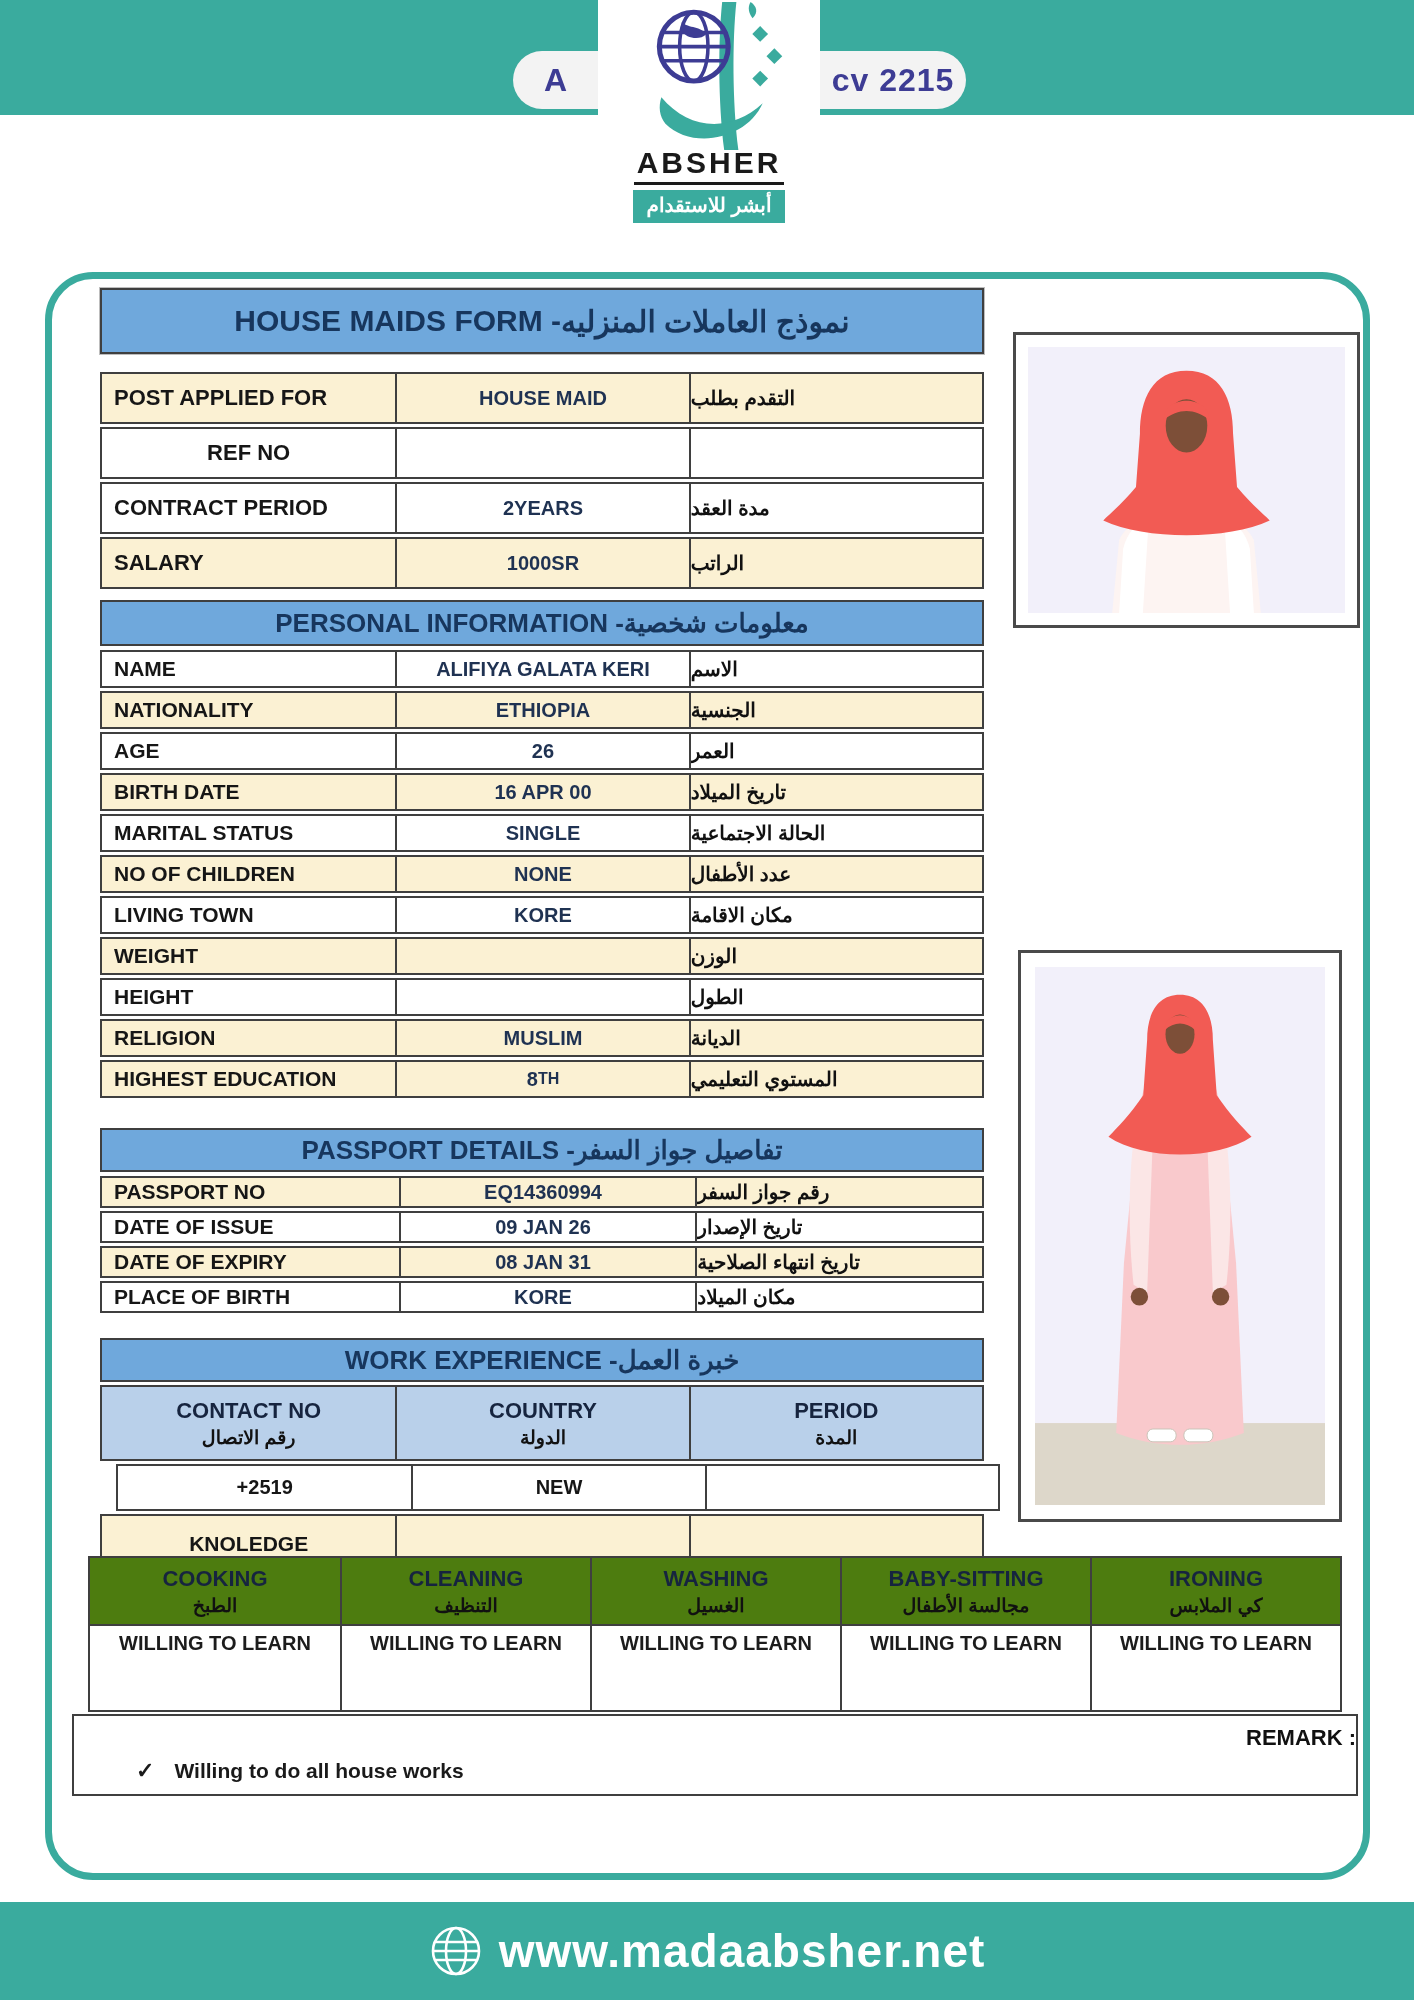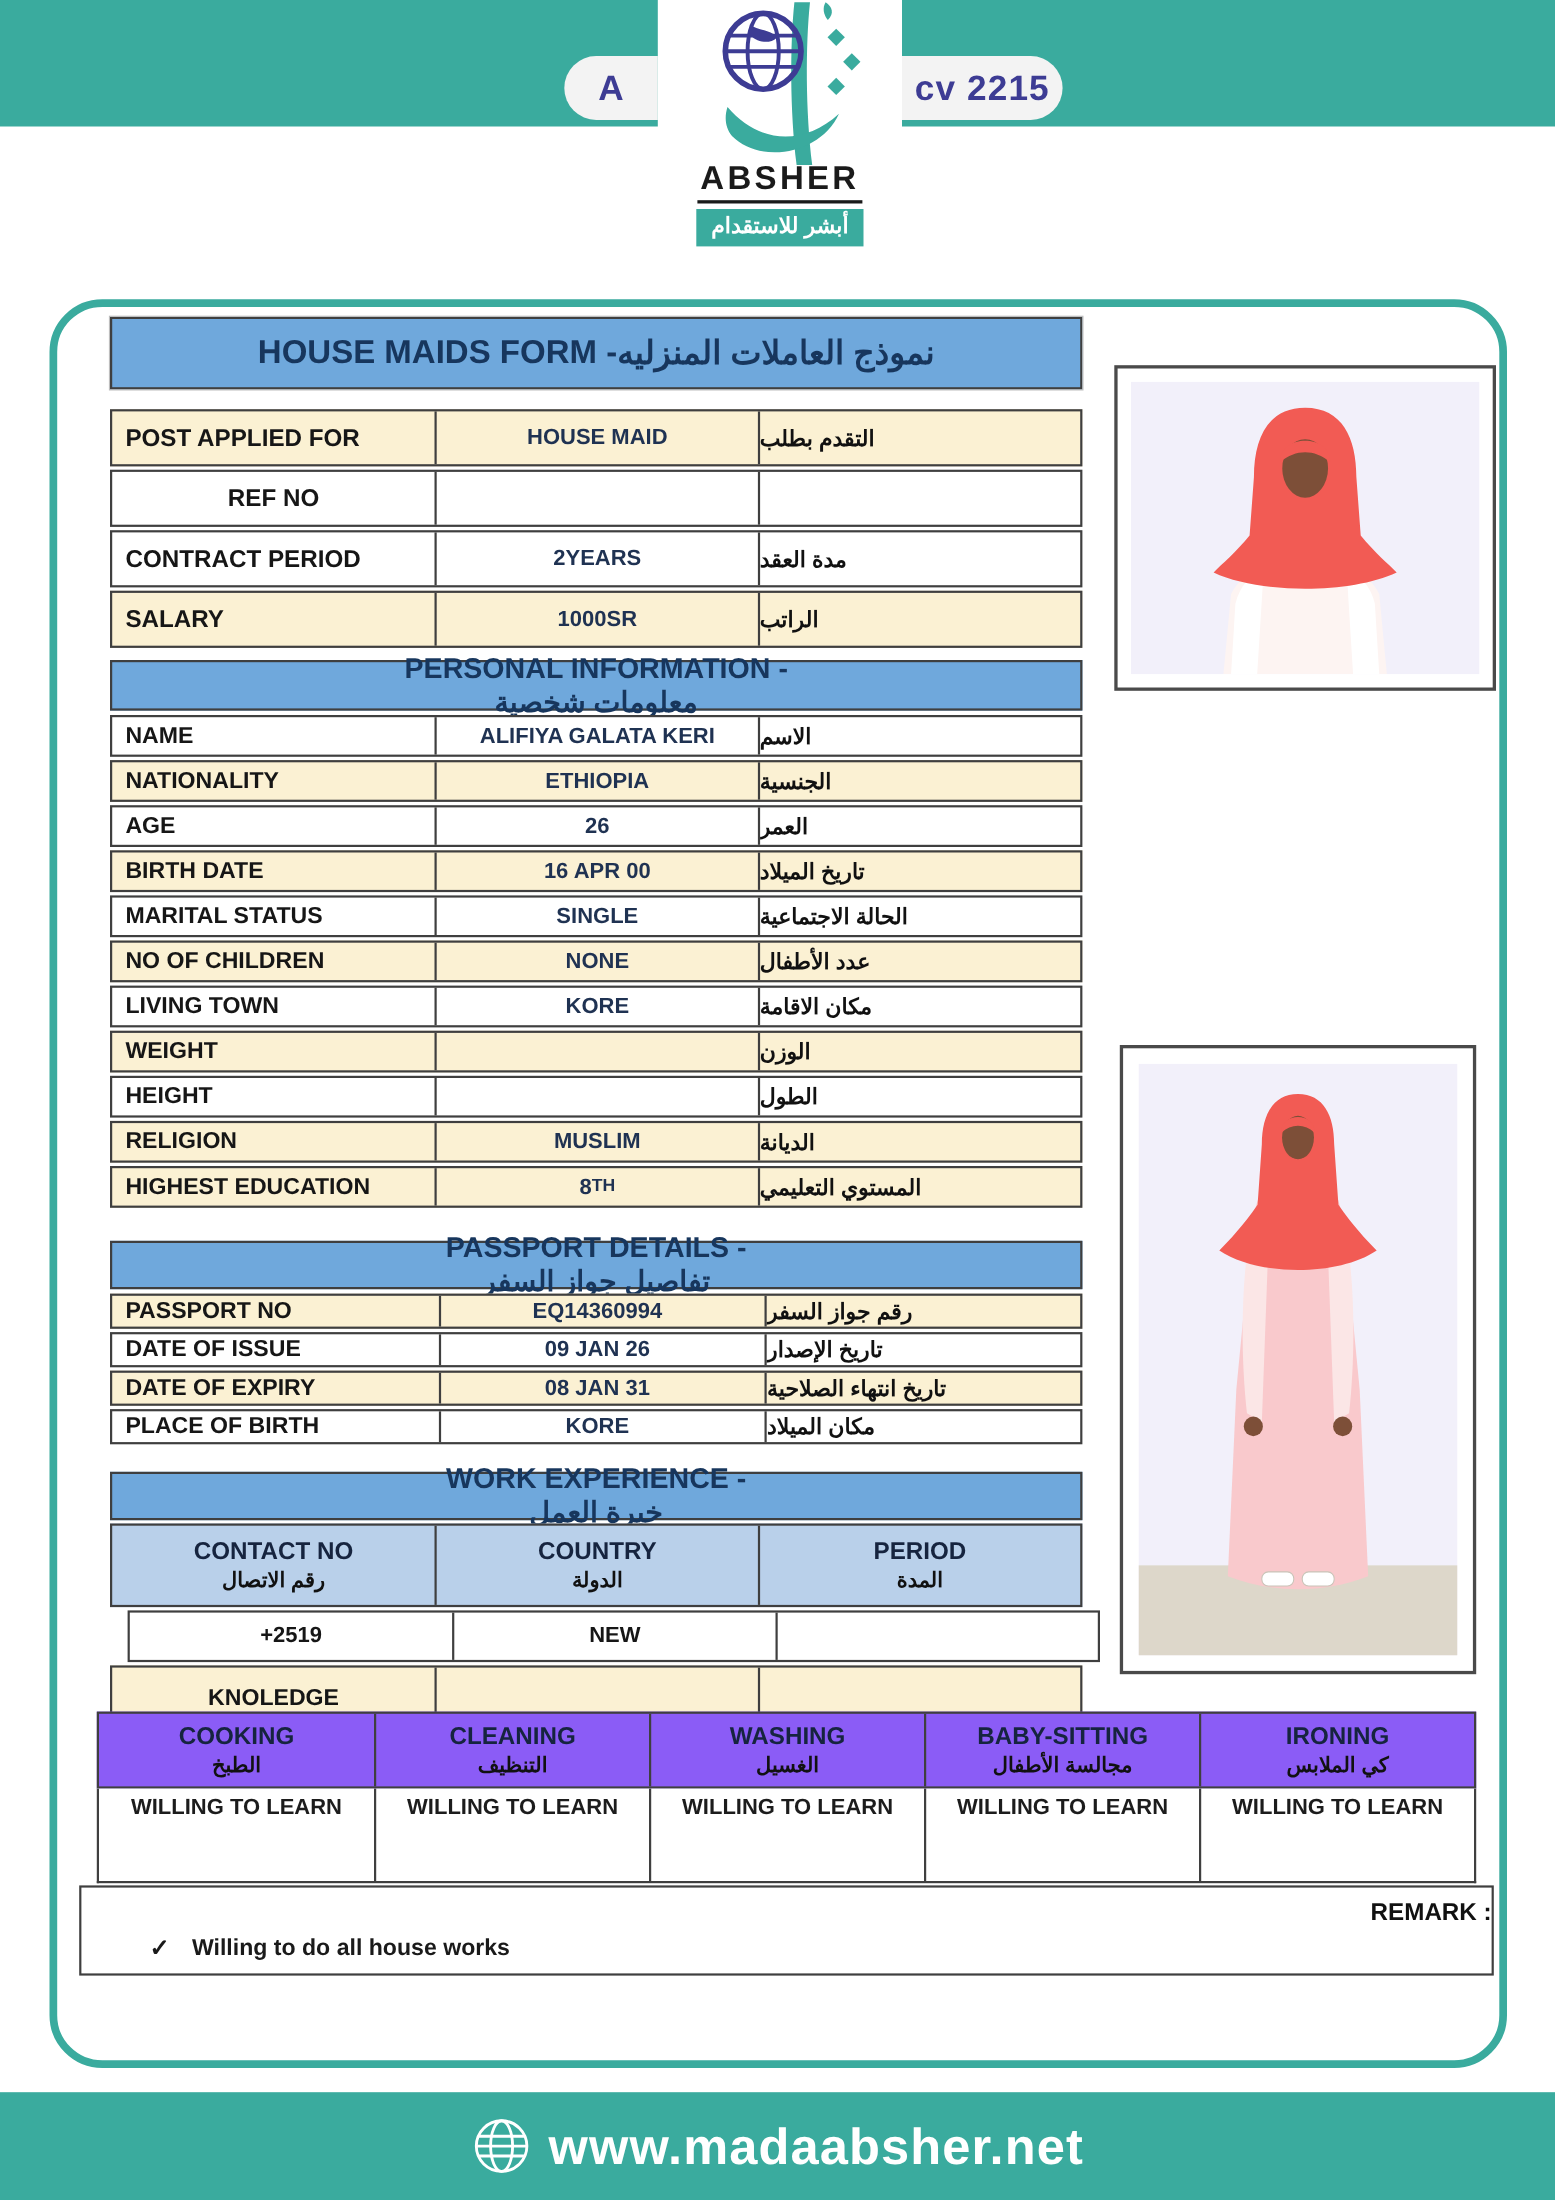--- a/index.html
+++ b/index.html
@@ -18,21 +18,21 @@
   .logo-tagline{margin-top:5px;background:#3aab9e;color:#ffffff;font-weight:bold;font-size:20px;
                 padding:3px 14px 6px;direction:rtl;}
   
   .main-frame{position:absolute;left:45px;top:272px;width:1325px;height:1608px;box-sizing:border-box;
               border:7px solid #3aab9e;border-radius:48px;background:#ffffff;z-index:0;}
   .title-bar{position:absolute;left:100px;top:288px;width:884px;height:66px;background:#6fa8dc;
              box-sizing:border-box;border:2px solid #3f3f3f;outline:1px solid #bdbdbd;display:flex;
              align-items:center;justify-content:center;font-weight:bold;font-size:30px;color:#17365d;z-index:2;}
   .sec-header{position:absolute;left:100px;width:884px;background:#6fa8dc;box-sizing:border-box;
               border:2px solid #3f3f3f;display:flex;align-items:center;justify-content:center;
-              font-weight:bold;font-size:26px;color:#17365d;z-index:2;flex-direction:column;}
+              font-weight:bold;font-size:26px;color:#17365d;z-index:2;}
   .ar{direction:rtl;}
   
   .tbl{position:absolute;left:100px;width:884px;display:flex;flex-direction:column;gap:3px;z-index:2;}
   .row{display:grid;grid-template-columns:1fr 1fr 1fr;box-sizing:border-box;border:2px solid #3f3f3f;
        background:#ffffff;}
   .row.cream{background:#fbf1d3;}
   .row .c{display:flex;align-items:center;border-left:2px solid #3f3f3f;box-sizing:border-box;overflow:hidden;}
   .row .c:first-child{border-left:none;}
   .c.lab{padding-left:12px;font-weight:bold;font-size:21px;color:#161616;}
   .c.lab.center{justify-content:center;padding-left:0;}
@@ -53,21 +53,21 @@
   .cell .ar2{font-weight:bold;font-size:19px;color:#111111;direction:rtl;margin-top:2px;}
   .work-r1{top:1464px;padding-left:16px;}
   .work-r1 .row{height:47px;}
   .work-r2{top:1514px;}
   .work-r2 .row{height:86px;}
   .knl{display:flex;flex-direction:column;align-items:center;justify-content:center;width:100%;
        font-weight:bold;font-size:21px;color:#161616;line-height:1.25;}
   
   .skills{position:absolute;left:88px;top:1556px;width:1254px;z-index:2;}
   .sk-h{display:grid;grid-template-columns:repeat(5,1fr);box-sizing:border-box;border:2px solid #3f3f3f;
-        height:70px;background:#8b5cf6;}
+        height:70px;background:#4d7c0f;}
   .sk-v{display:grid;grid-template-columns:repeat(5,1fr);box-sizing:border-box;border:2px solid #3f3f3f;
         border-top:none;height:86px;background:#ffffff;}
   .sk-v .cell{display:flex;align-items:flex-start;justify-content:center;border-left:2px solid #3f3f3f;
         box-sizing:border-box;padding-top:6px;font-weight:bold;font-size:20px;color:#1c1c1c;}
   .sk-v .cell:first-child{border-left:none;}
   
   .remark{position:absolute;left:72px;top:1714px;width:1286px;height:82px;box-sizing:border-box;
           border:2px solid #3f3f3f;background:#ffffff;z-index:2;text-align:right;}
   .remark-label{margin:9px 0 0 16px;font-weight:bold;font-size:22px;color:#111111;}
   .remark-item{margin:7px 0 0 62px;display:flex;align-items:center;gap:20px;font-size:21px;

